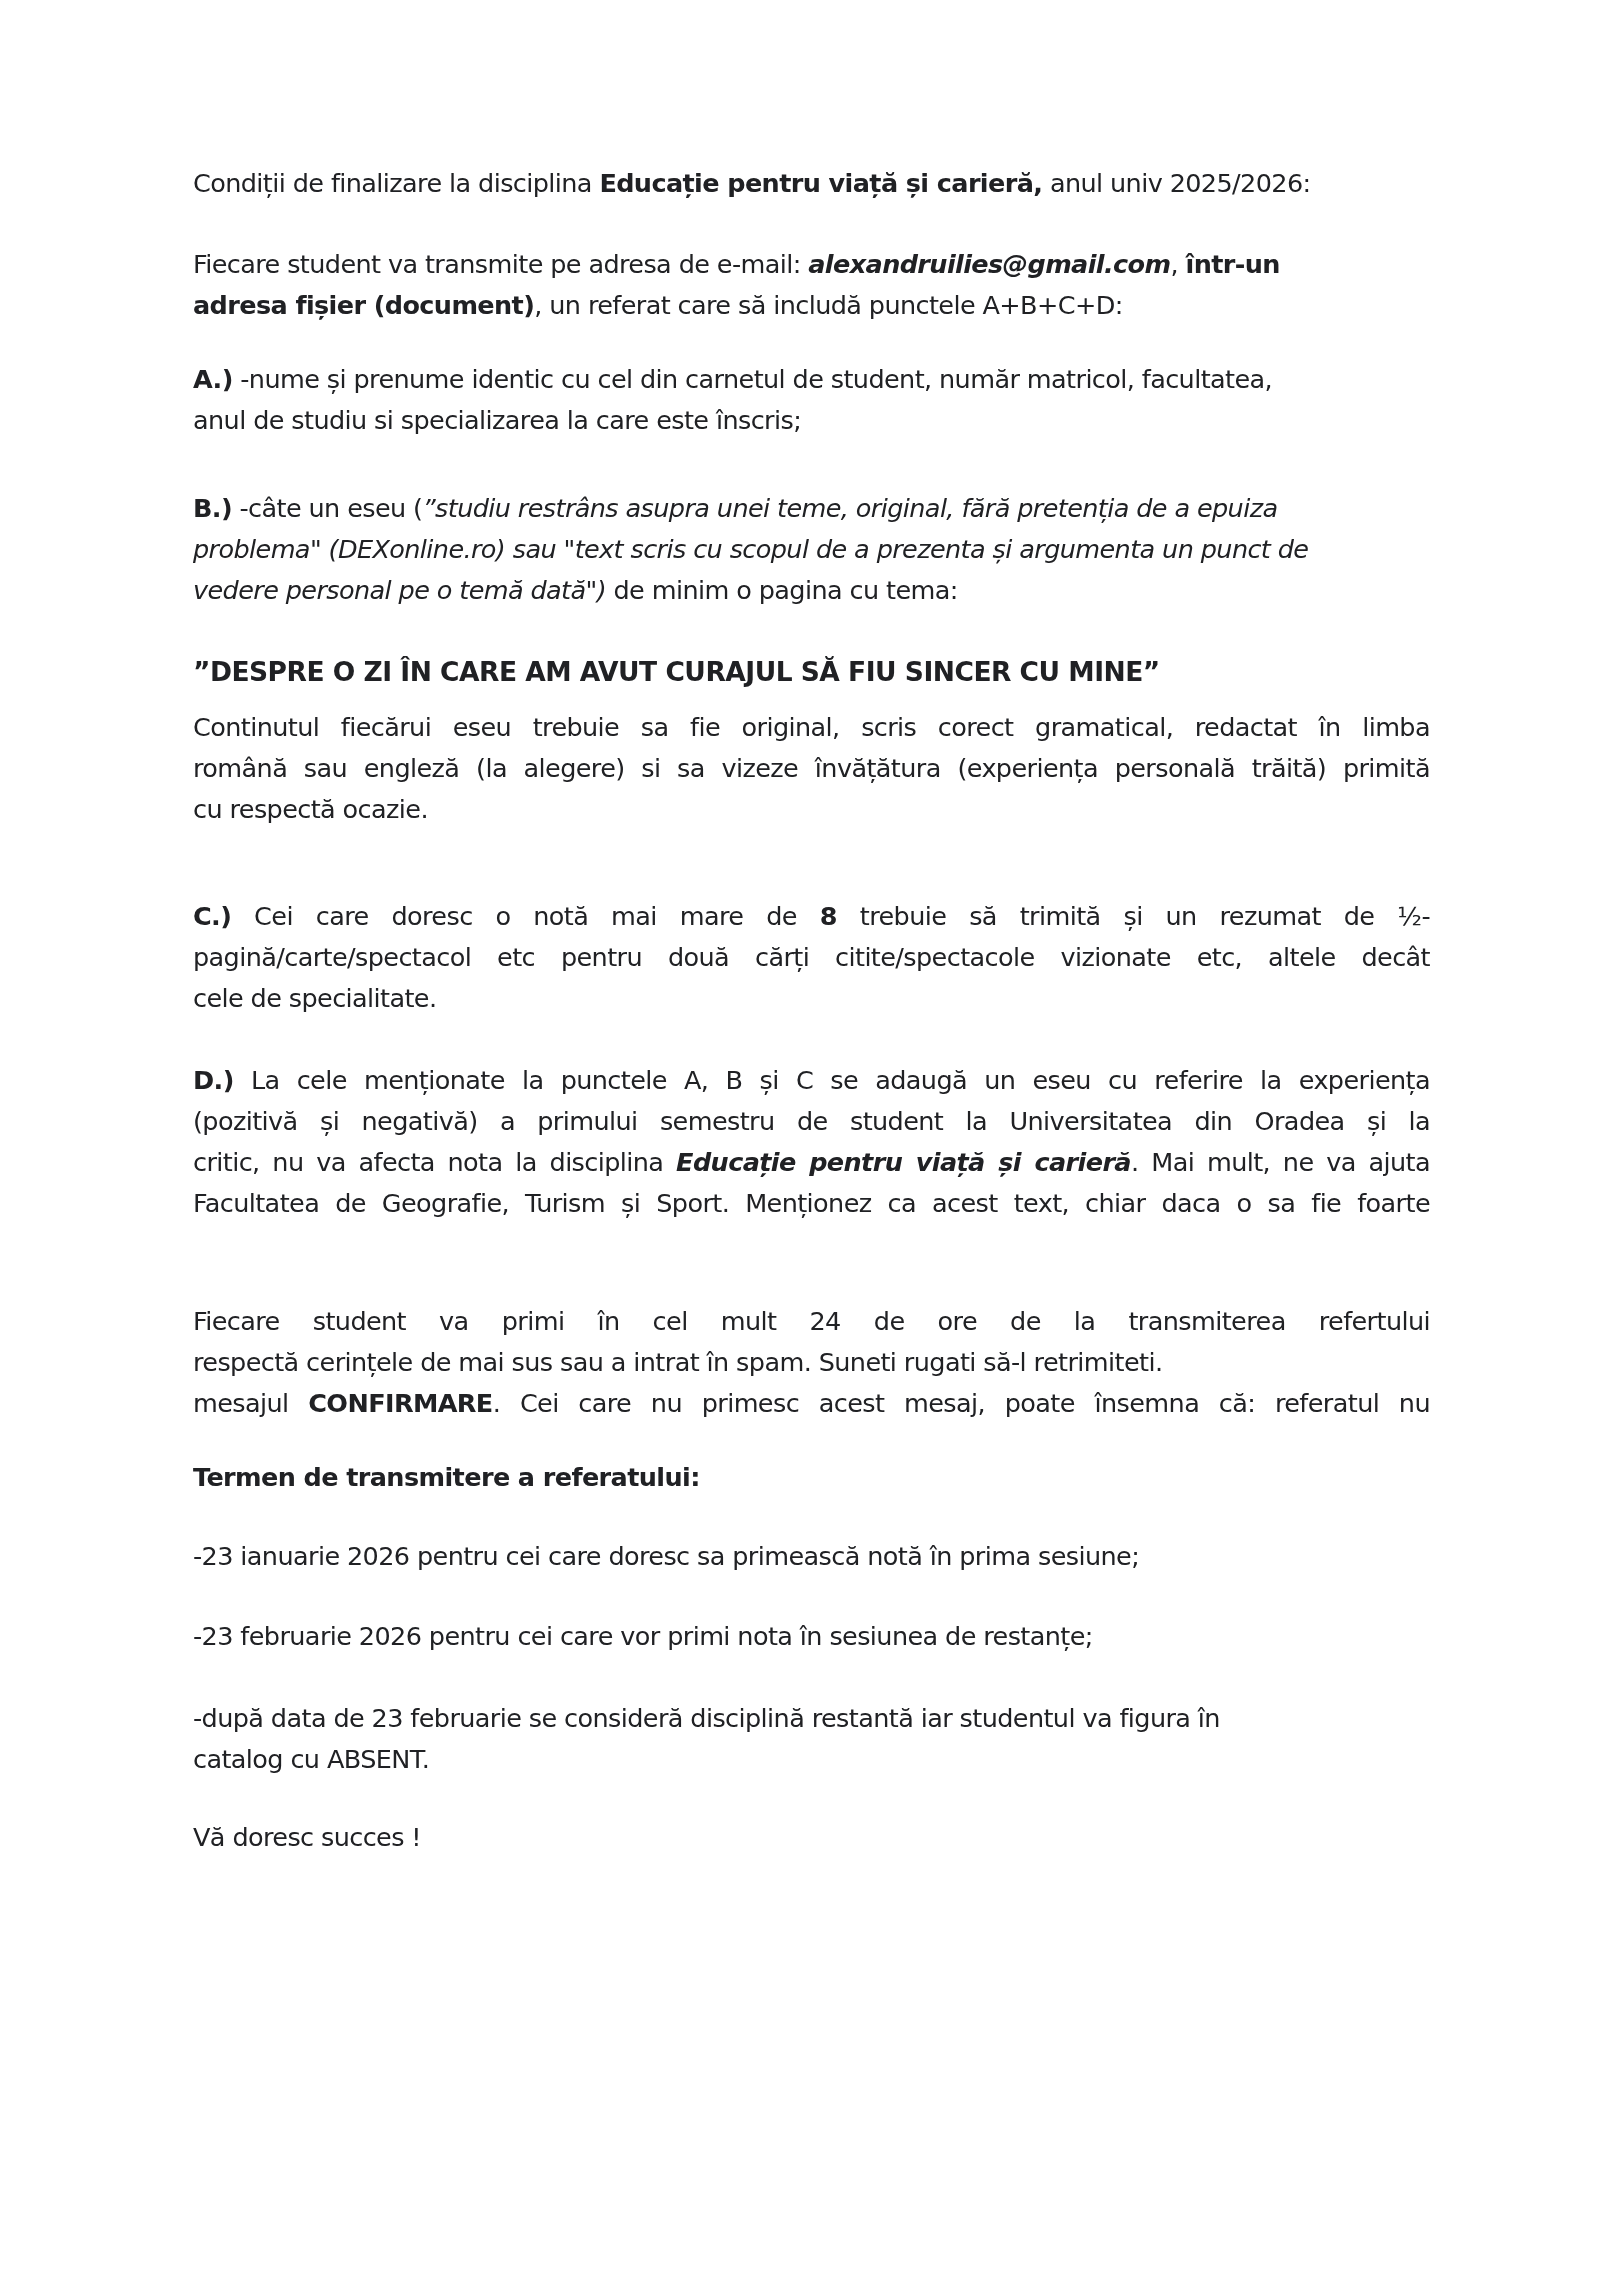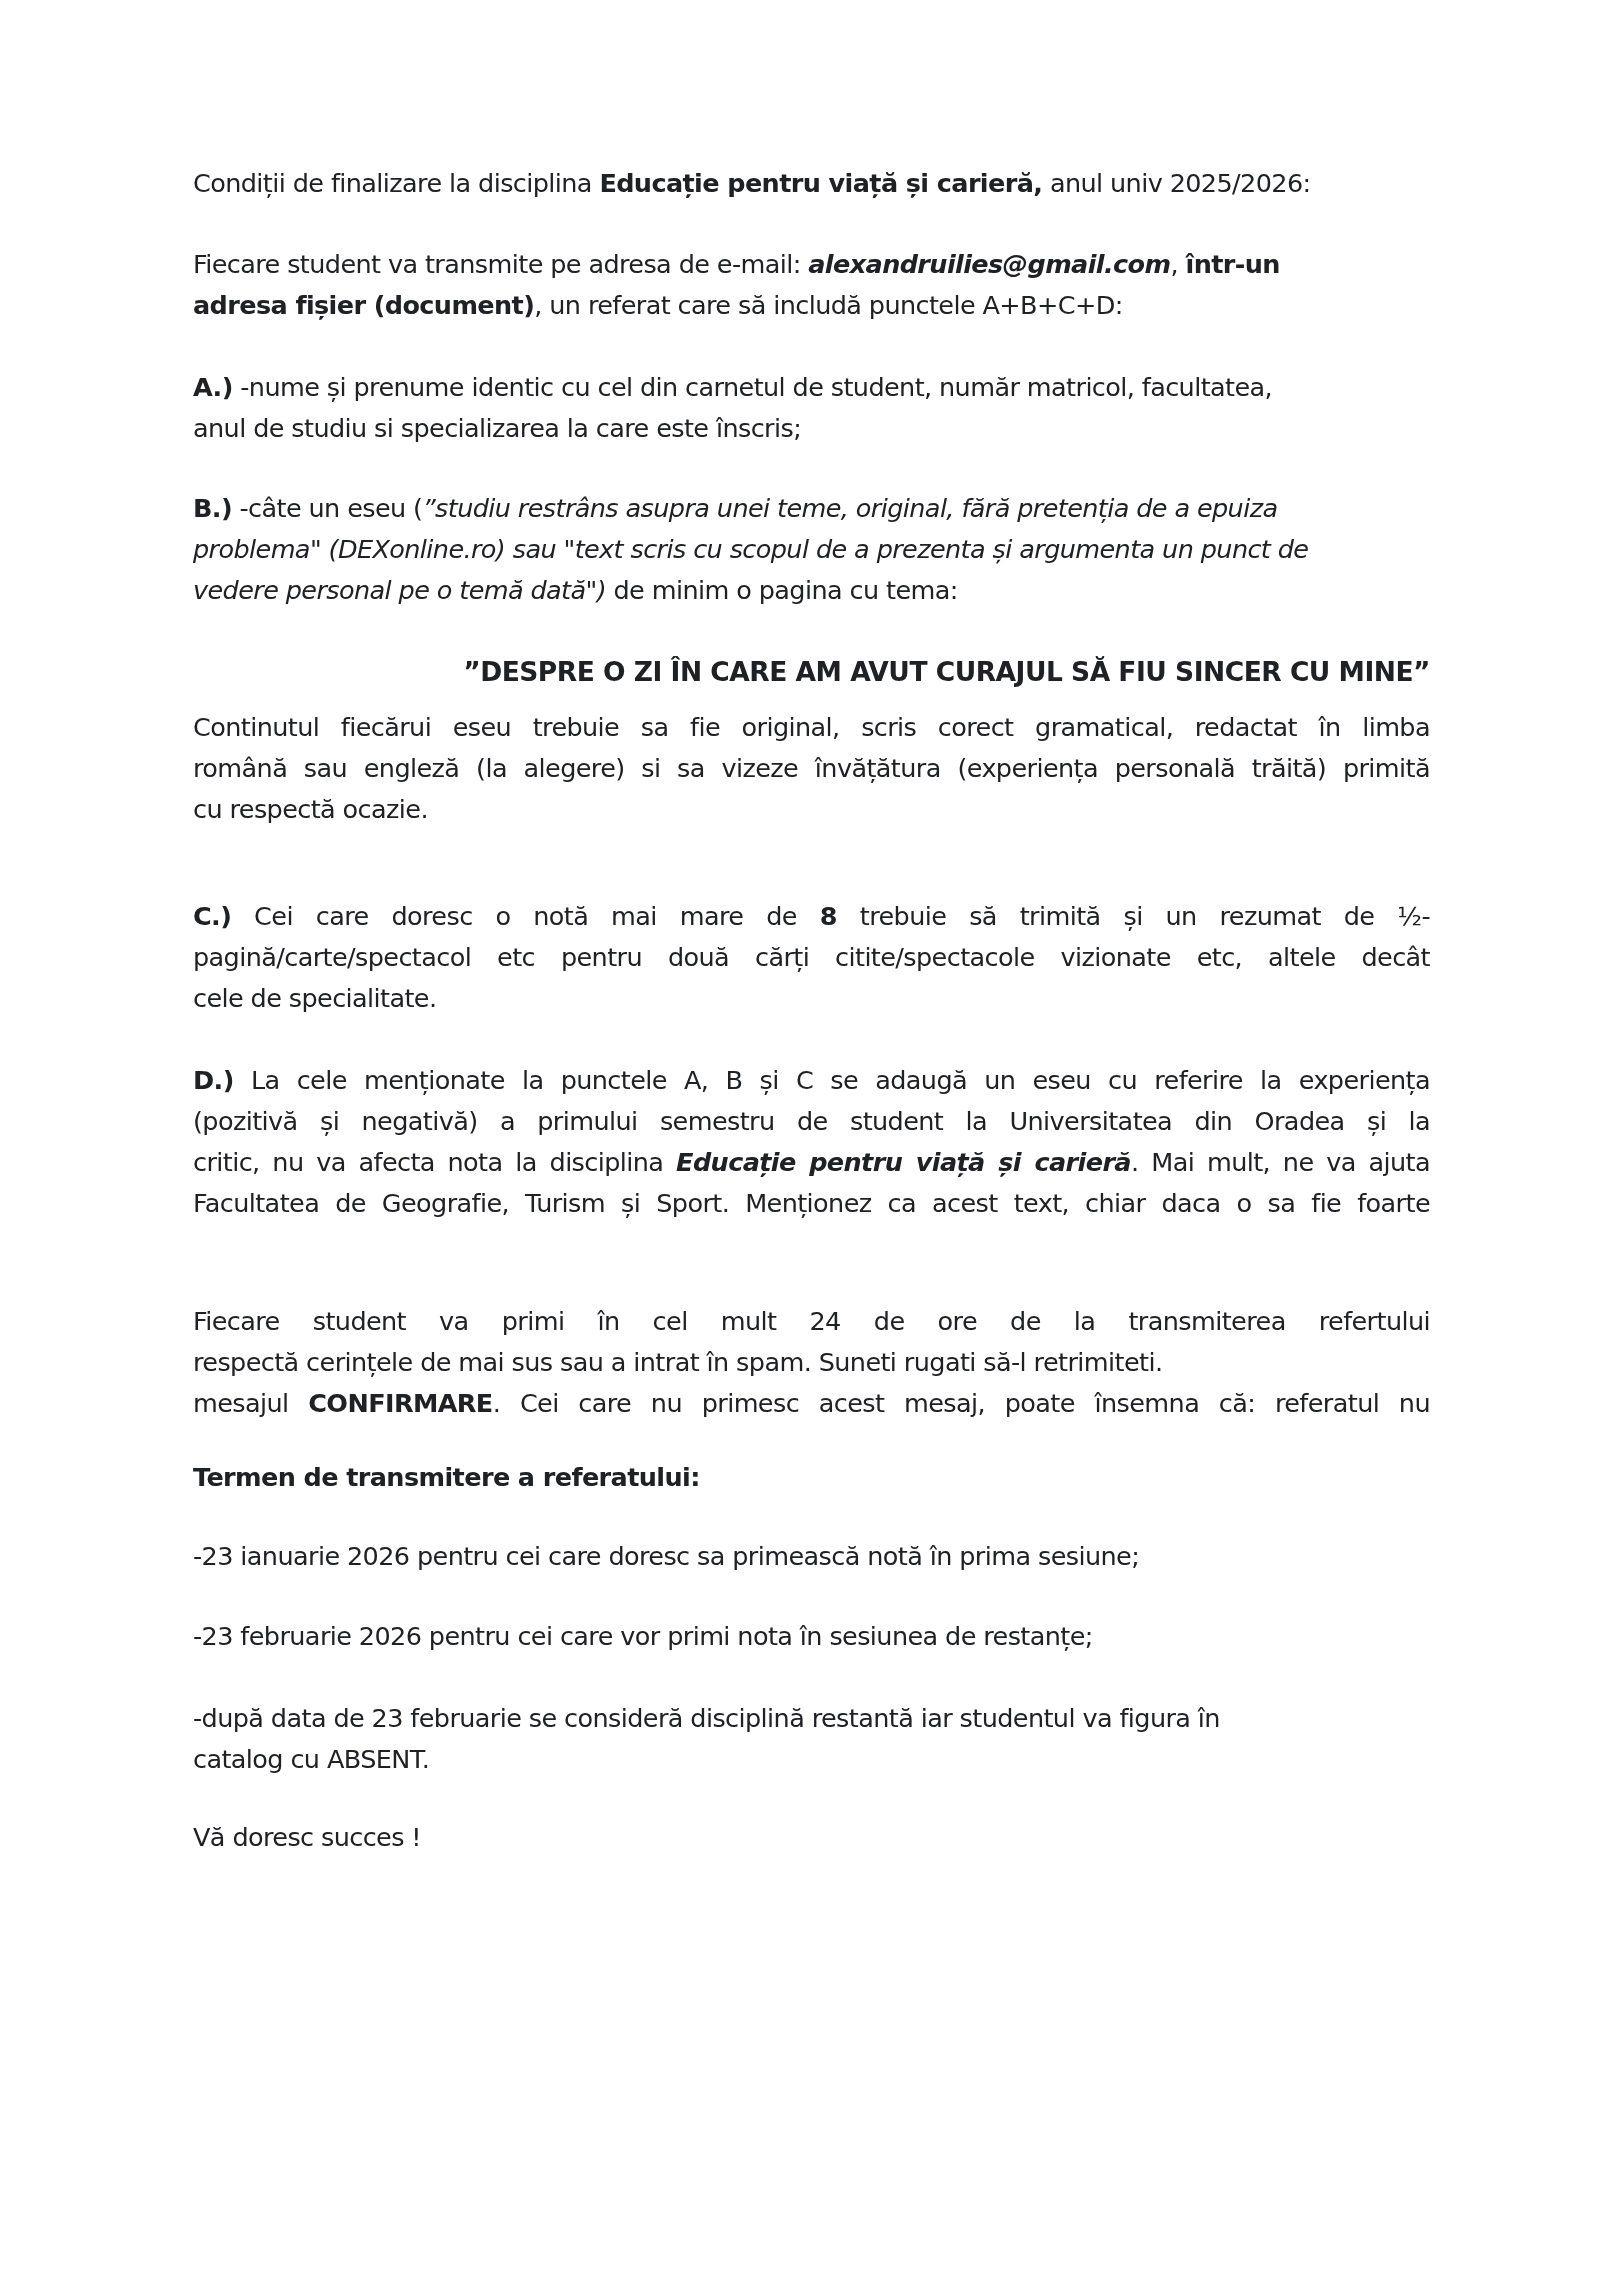--- a/index.html
+++ b/index.html
@@ -11,21 +11,21 @@
     position: absolute; left: 193px; top: 0; width: 1237px;
     font-family: "DejaVu Sans", sans-serif; font-size: 25.5px; color: #202124;
   }
   .para { position: absolute; left: 0; width: 1237px; }
   .line {
     display: block; height: 41px; line-height: 41px; white-space: nowrap;
     letter-spacing: -0.6px;
   }
   .line.just { text-align: justify; text-align-last: justify; white-space: normal; overflow: hidden; }
   .title {
-    position: absolute; left: 0; width: 1237px; text-align: right;
+    position: absolute; left: 0; width: 1237px; text-align: left;
     font-weight: bold; font-size: 26.5px; line-height: 41px; letter-spacing: -0.5px; white-space: nowrap;
   }
   .b { font-weight: bold; }
   .i { font-style: italic; }
   .bi { font-weight: bold; font-style: italic; }
 </style>
 </head>
 <body>
 
 <div class="page">
@@ -33,21 +33,21 @@
 
     <div class="para" style="top:163px">
         <span class="line"><span>Condiții de finalizare la disciplina </span><span class="b">Educație pentru viață și carieră,</span><span> anul univ 2025/2026:</span></span>
       </div>
 
     <div class="para" style="top:244px">
         <span class="line"><span>Fiecare student va transmite pe adresa de e-mail: </span><span class="bi">alexandruilies@gmail.com</span><span>, </span><span class="b">într-un</span></span>
         <span class="line"><span class="b">adresa fișier (document)</span><span>, un referat care să includă punctele A+B+C+D:</span></span>
       </div>
 
-    <div class="para" style="top:367px">
+    <div class="para" style="top:359px">
         <span class="line"><span class="b">A.)</span><span> -nume și prenume identic cu cel din carnetul de student, număr matricol, facultatea,</span></span>
         <span class="line"><span>anul de studiu si specializarea la care este înscris;</span></span>
       </div>
 
     <div class="para" style="top:488px">
         <span class="line"><span class="b">B.)</span><span> -câte un eseu (</span><span class="i">”studiu restrâns asupra unei teme, original, fără pretenția de a epuiza</span></span>
         <span class="line"><span class="i">problema" (DEXonline.ro) sau "text scris cu scopul de a prezenta și argumenta un punct de</span></span>
         <span class="line"><span class="i">vedere personal pe o temă dată")</span><span> de minim o pagina cu tema:</span></span>
       </div>
 

